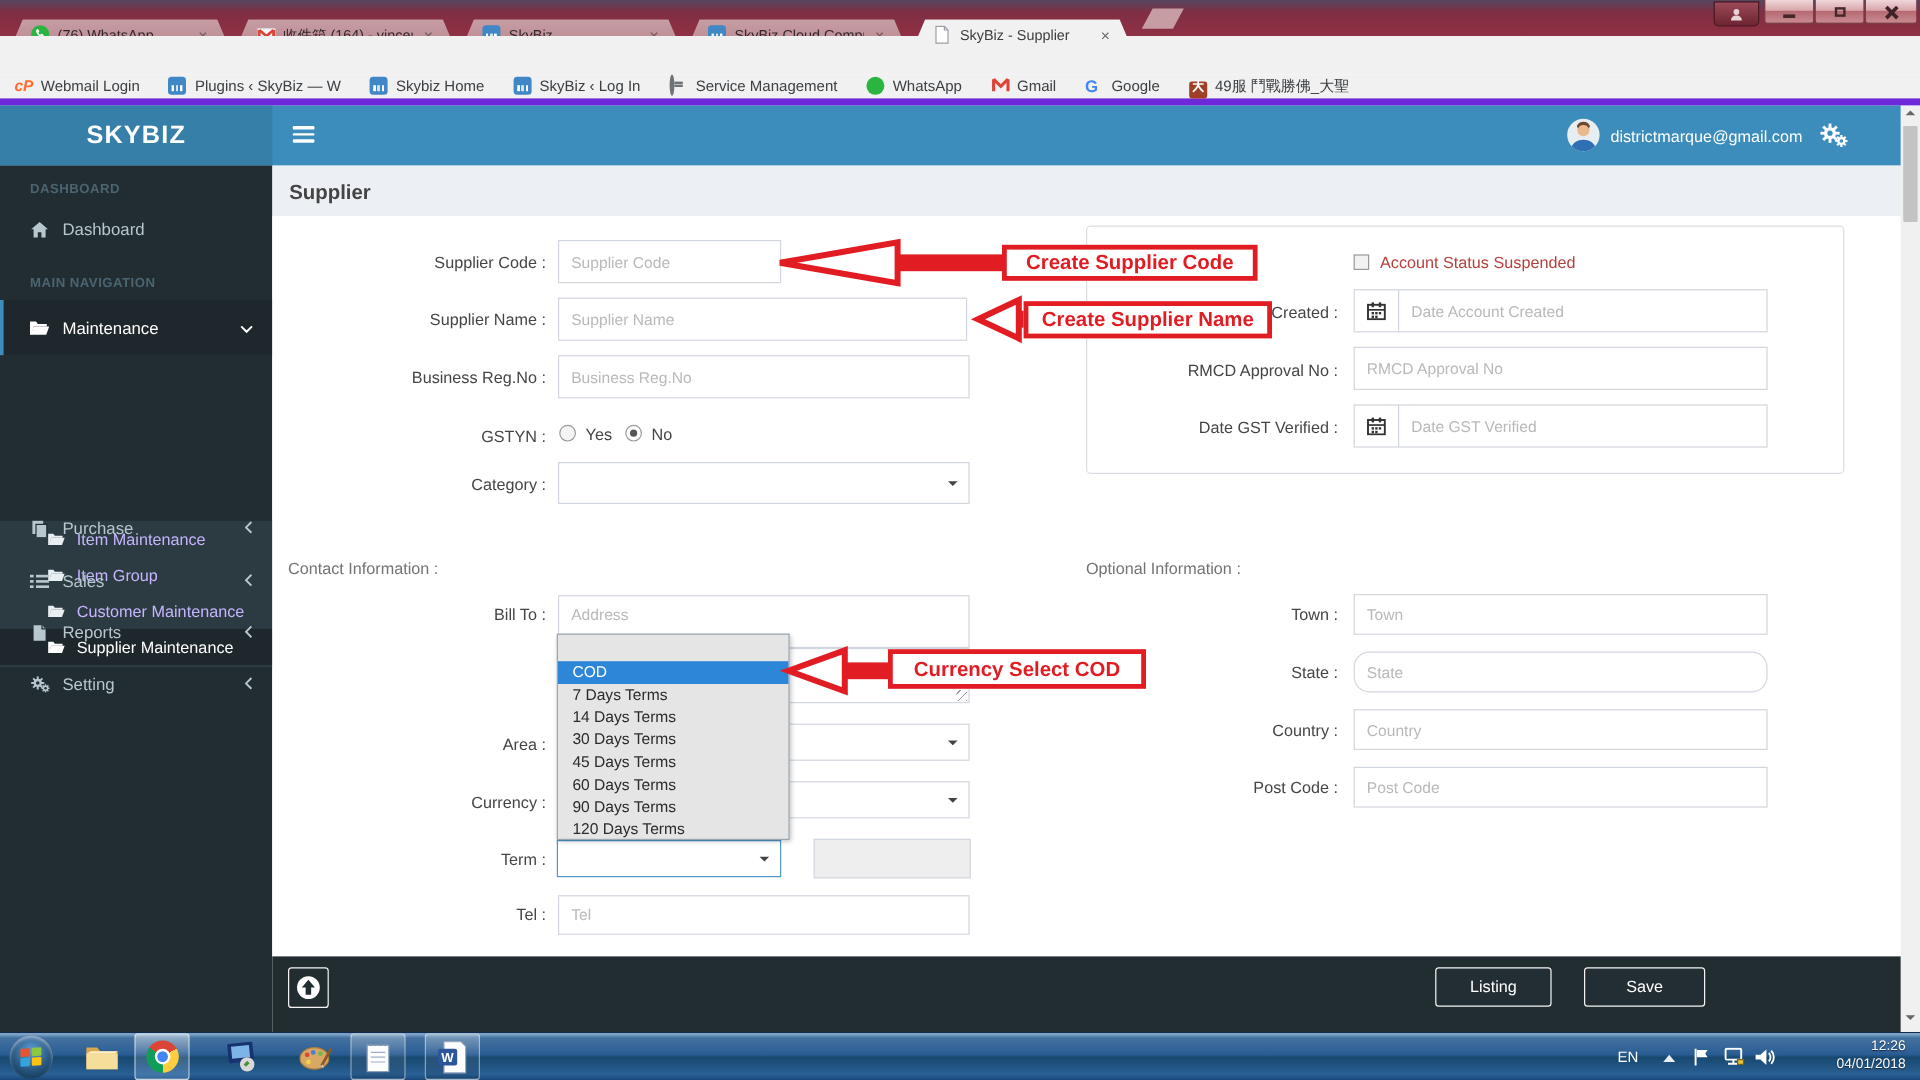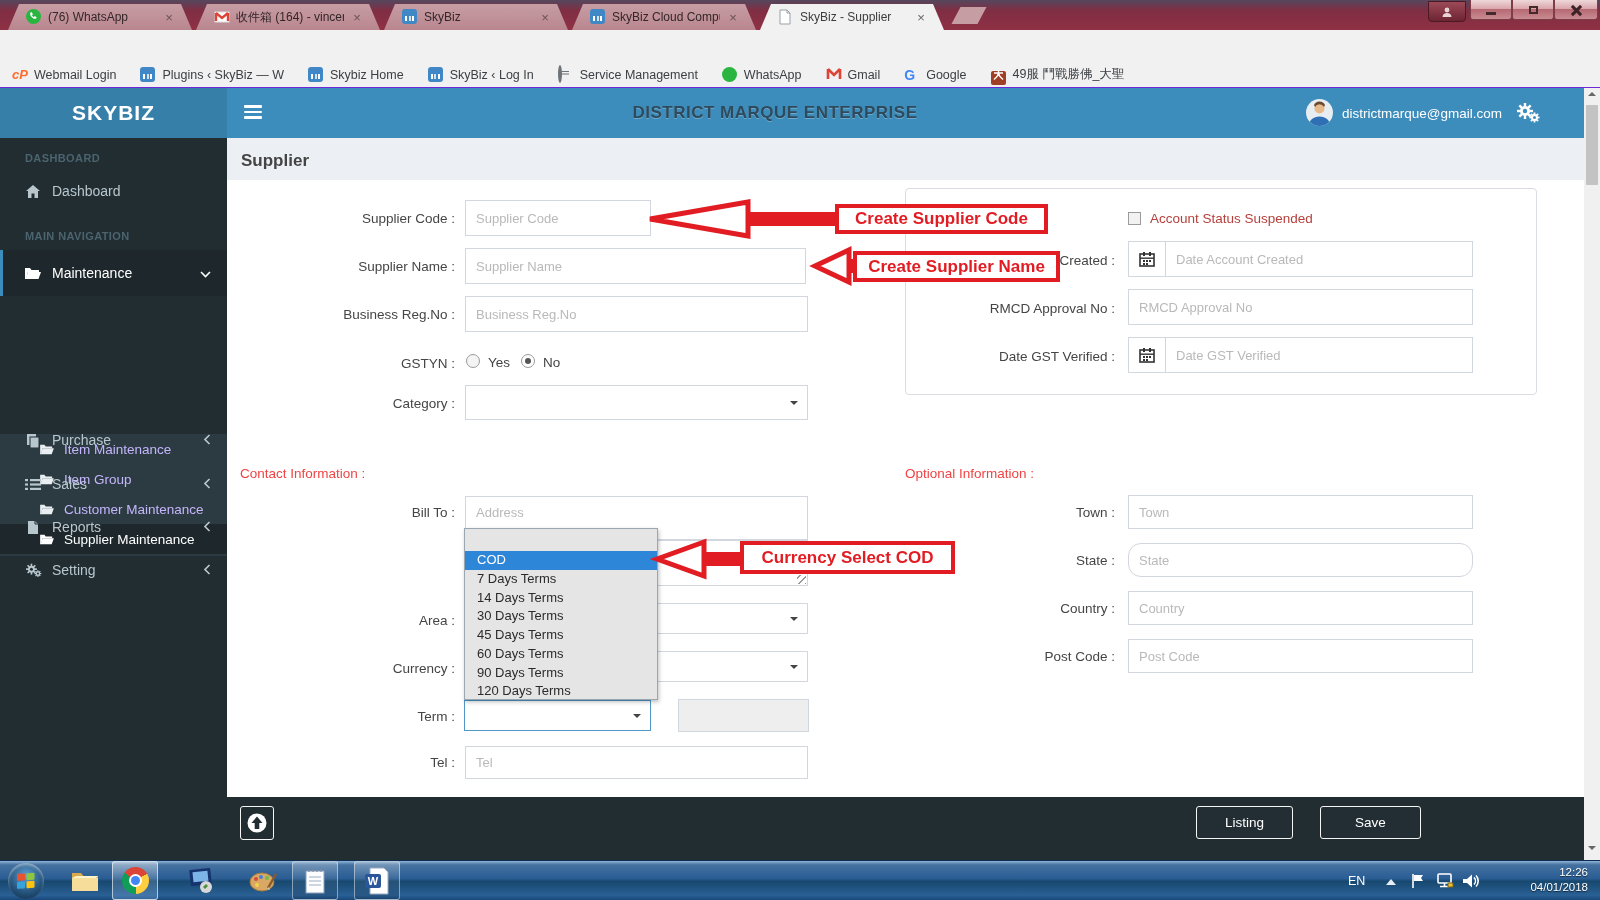--- a/index.html
+++ b/index.html
@@ -4,21 +4,21 @@
 <style>
   html,body{margin:0;padding:0;background:#000;}
   *{box-sizing:border-box;}
   .screen{position:relative;width:1600px;height:900px;overflow:hidden;
           font-family:"Liberation Sans",sans-serif;background:#fff;}
   .a{position:absolute;}
 
   
   .tabstrip{position:absolute;left:0;top:0;width:1600px;height:30px;
     background:linear-gradient(180deg,#55475e 0%,#7f2e43 35%,#903044 100%);}
-  .tab{position:absolute;top:4px;height:26px;width:184px;
+  .tab{position:absolute;top:16px;height:26px;width:184px;
     background:linear-gradient(#c79da4,#b9868f);
     clip-path:polygon(11px 0,calc(100% - 11px) 0,100% 100%,0 100%);
     display:flex;align-items:center;padding:0 16px 0 18px;font-size:12px;color:#332628;}
   .tab.active{background:#f1f1f2;color:#3c3c3c;z-index:3;}
   .tabtitle{flex:1;white-space:nowrap;overflow:hidden;margin:0 6px;}
   .tabclose{font-size:13px;color:#6b5358;width:14px;text-align:center;cursor:default;}
   .tab.active .tabclose{color:#666;}
   .tabicon{width:16px;height:16px;display:inline-block;flex:0 0 16px;}
   .circ{display:block;width:15px;height:15px;border-radius:50%;}
   .newtab{position:absolute;left:956px;top:7px;width:26px;height:17px;
@@ -40,21 +40,21 @@
   .navico{position:absolute;top:35px;width:24px;height:24px;display:flex;align-items:center;justify-content:center;}
   .omnibox{position:absolute;left:100px;top:34px;width:1468px;height:25px;background:#fff;
     border:1px solid #c9c9c9;border-radius:3px;display:flex;align-items:center;padding:0 8px;}
   .infoico{width:15px;height:15px;border:1.5px solid #8a8f94;border-radius:50%;
     color:#5f6368;font:bold 10px/12px "Liberation Sans",sans-serif;text-align:center;flex:0 0 15px;}
   .urltext{margin-left:9px;font-size:13.5px;color:#474747;}
   .menudots{position:absolute;left:1578px;top:37px;width:4px;}
   .menudots i{display:block;width:4px;height:4px;border-radius:50%;background:#5f6368;margin-bottom:3px;}
 
   .bookmarks{position:absolute;left:0;top:62px;width:1600px;height:26px;background:#f1f1f2;
-    border-bottom:1px solid #6d28d9;display:flex;align-items:center;padding-left:12px;}
+    border-bottom:6px solid #6d28d9;display:flex;align-items:center;padding-left:12px;}
   .bmitem{display:flex;align-items:center;margin-right:24px;font-size:12.5px;color:#3c4043;white-space:nowrap;}
   .bmitem .tabicon{margin-right:6px;}
   .bluesq{display:block;width:15px;height:15px;border-radius:3px;background:#3f88c5;position:relative;}
   .bluesq::after{content:"";position:absolute;left:3px;top:7px;width:9px;height:5px;
     background:linear-gradient(90deg,#fff 0 2px,transparent 2px 3.5px,#cfe4f5 3.5px 5.5px,transparent 5.5px 7px,#fff 7px 9px);}
   .cpico{font:italic bold 13px "Liberation Sans",sans-serif;color:#ff6c2c;}
   .svcico{width:15px;height:15px;border:2px solid #6d7377;border-radius:50%;position:relative;}
   .svcico::after{content:"";position:absolute;left:2px;top:4px;width:7px;height:1.5px;background:#6d7377;box-shadow:0 2.5px 0 #6d7377;}
   .gico{font:bold 14px "Liberation Sans",sans-serif;color:#4285f4;}
   .daico{width:15px;height:15px;border-radius:2px;background:#a03f26;position:relative;}
@@ -90,21 +90,21 @@
   .panel{position:absolute;background:#fff;border:1px solid #d9dde2;border-radius:4px;}
   .lbl{position:absolute;font-weight:normal;font-size:13.5px;color:#454545;text-align:right;width:200px;}
   .inp{position:absolute;border:1px solid #d2d6de;background:#fff;
     font:13px "Liberation Sans",sans-serif;color:#555;padding:0 10px;outline:none;}
   .inp::placeholder,textarea.inp::placeholder{color:#b9b9b9;}
   textarea.inp{resize:none;padding-top:8px;}
   .sel{position:absolute;border:1px solid #d2d6de;background:#fff;}
   .car{position:absolute;right:9px;top:50%;margin-top:-2px;width:0;height:0;
     border:4.5px solid transparent;border-top-color:#444;}
   .addon{position:absolute;border:1px solid #d2d6de;background:#fff;display:flex;align-items:center;justify-content:center;}
-  .bluetitle{position:absolute;font-size:13.5px;color:#ef4444;}
+  .bluetitle{position:absolute;font-size:13.5px;color:#737373;}
   .radio{position:absolute;width:14px;height:14px;border-radius:50%;border:1px solid #9b9b9b;background:#f4f4f4;}
   .radio.on{background:#fff;}
   .radio.on::after{content:"";position:absolute;left:3px;top:3px;width:6px;height:6px;border-radius:50%;background:#555;}
   .rlab{position:absolute;font-size:13.5px;color:#444;}
   .cbox{position:absolute;width:13px;height:13px;border:1px solid #9b9b9b;background:#f2f2f2;}
   .redlab{position:absolute;font-size:13.5px;color:#b5403c;}
   .resz{position:absolute;width:9px;height:9px;
     background:repeating-linear-gradient(135deg,transparent 0 2px,#999 2px 3px,transparent 3px 5px);}
 
   .ddlist{position:absolute;left:464px;top:528px;width:194px;height:172px;background:#e5e5e5;
@@ -302,21 +302,20 @@
   </div>
 
   <div class="appheader">
     <div class="logobox">SKYBIZ</div>
   </div>
   <div class="burger" style="position:absolute;left:244px;top:105px">
       <i></i>
       <i></i>
       <i></i>
     </div>
-  <div class="company">DISTRICT MARQUE ENTERPRISE</div>
   <div class="avatar"><svg width="27" height="27" viewBox="0 0 27 27">
         <circle cx="13.5" cy="9.5" r="5" fill="#e8b98a"></circle>
         <path d="M3 27 c0-6 4.5-9.5 10.5-9.5 s10.5 3.5 10.5 9.5z" fill="#2f6fb3"></path>
         <path d="M8 6 a6 6 0 0 1 11 0 l-1 2 a5 5 0 0 0 -9 0z" fill="#6b4a2f"></path>
       </svg></div>
   <div class="useremail">districtmarque@gmail.com</div>
   <div class="a" style="left:1516px;top:102px">
     <svg width="24" height="22" viewBox="0 0 24 22">
         <g fill="#fff">
           <circle cx="9" cy="9" r="5"></circle>

